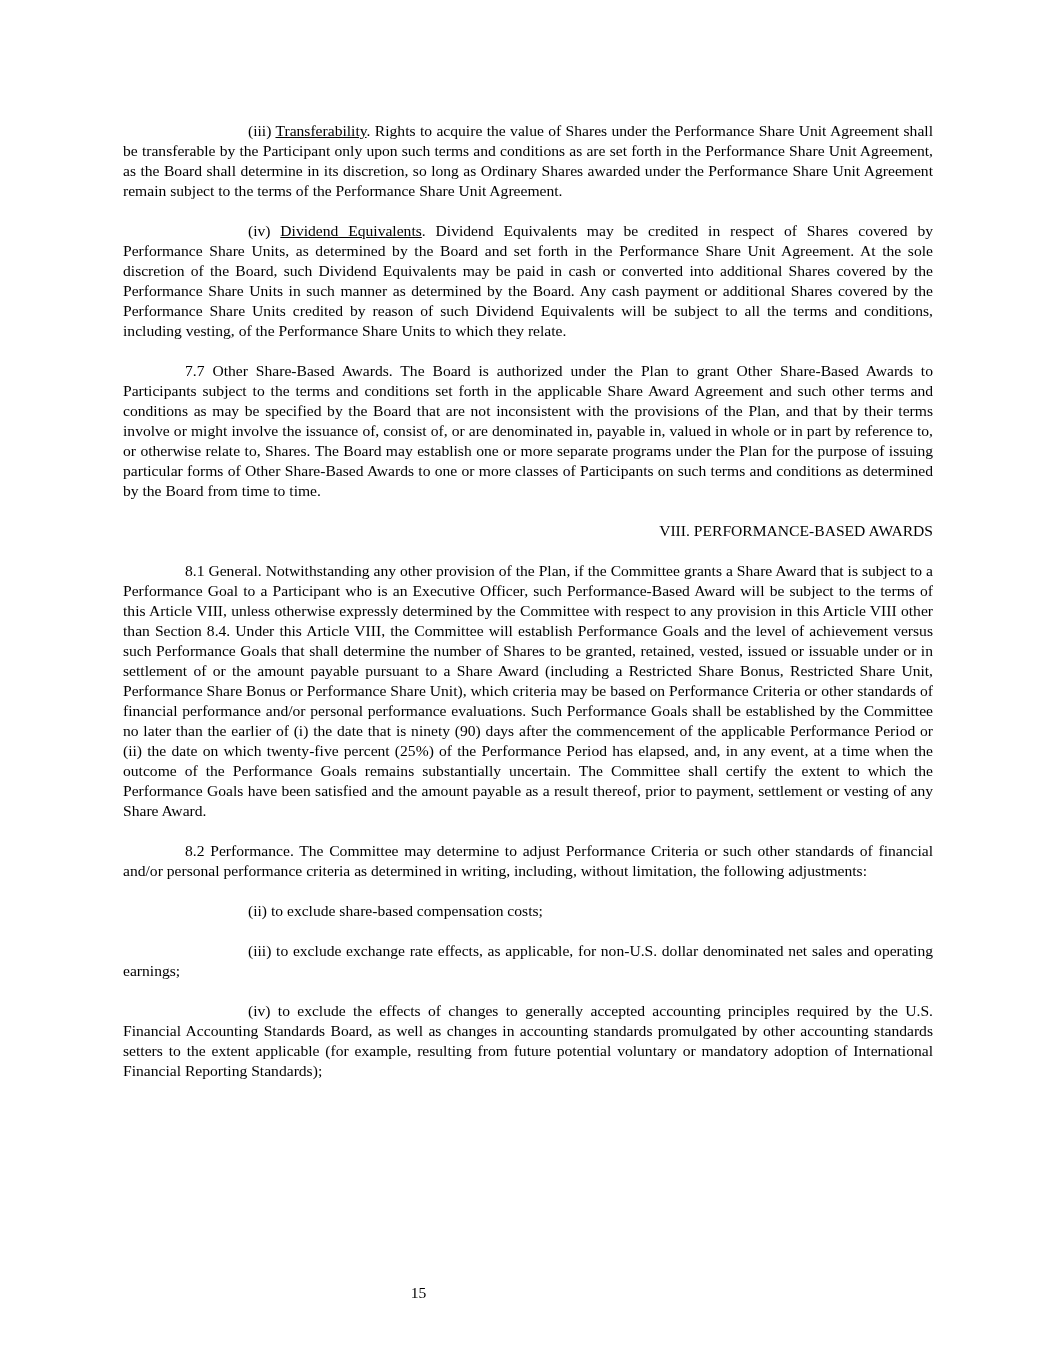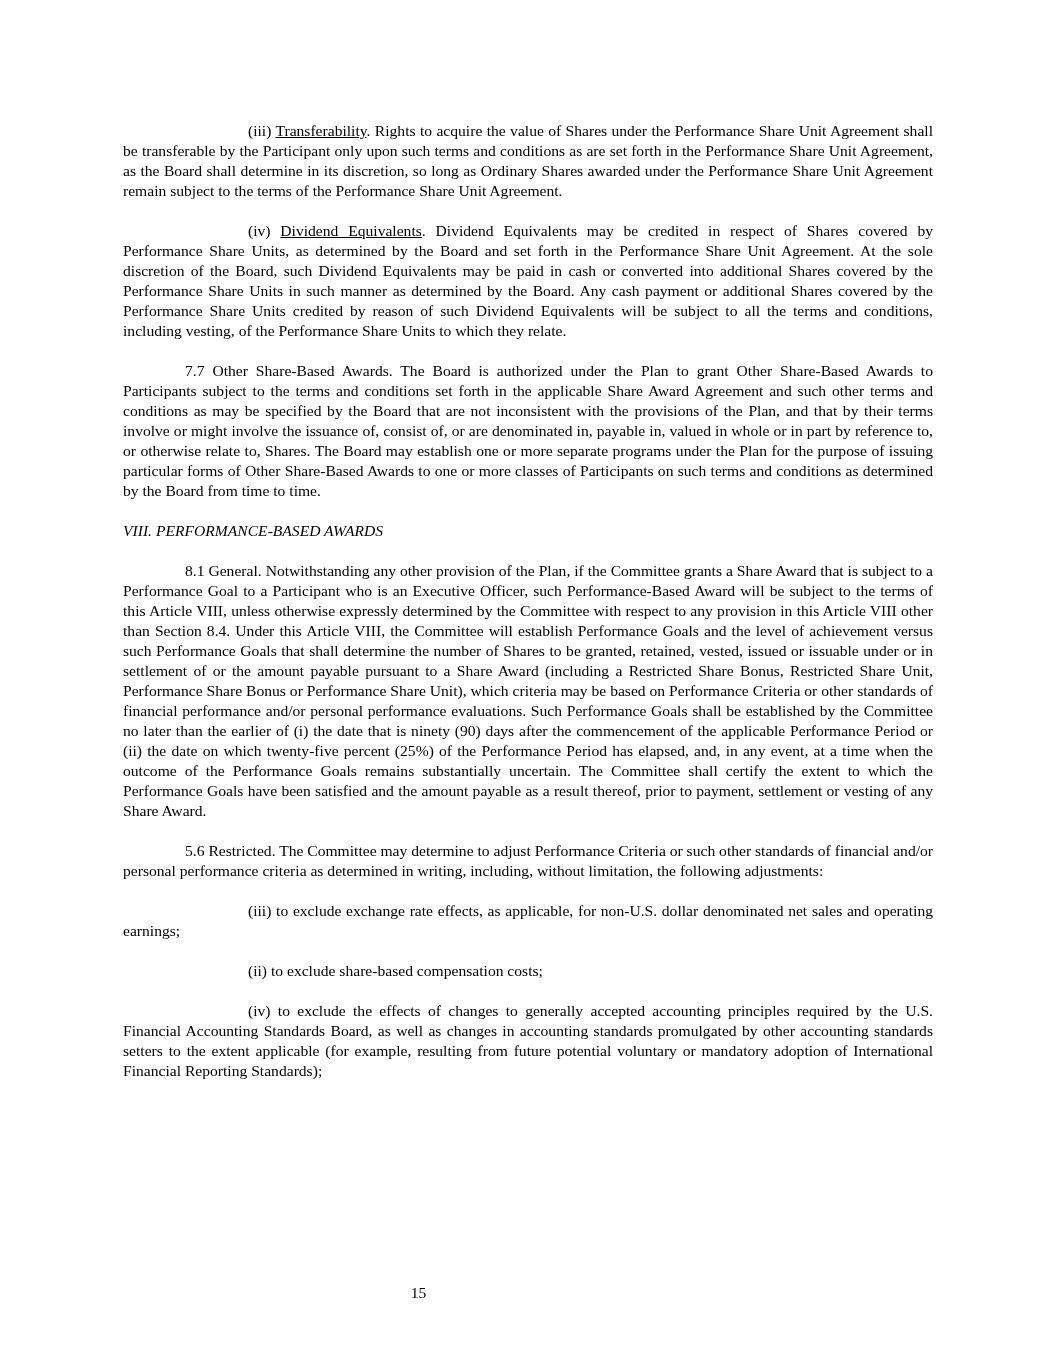--- a/index.html
+++ b/index.html
@@ -23,23 +23,22 @@
     line-height: 20px;
     text-align: justify;
     margin-bottom: 20px;
   }
   .indent-sm { text-indent: 62px; }   
   .indent-lg { text-indent: 125px; }  
   .heading-center {
     font-size: 15.6px;
     line-height: 20px;
     font-weight: normal;
-    text-align: left;
+    text-align: right;
     margin-bottom: 20px;
-    font-style: italic;
   }
   .u { text-decoration: underline; }
   .b { font-weight: normal; }
   .page-number {
     position: absolute;
     top: 1283px;
     left: 0;
     width: 837px;
     text-align: center;
     font-size: 15.6px;
@@ -54,25 +53,25 @@
   <p class="para indent-lg"><span>(iii) </span><span class="u">Transferability</span><span>. Rights to acquire the value of Shares under the Performance Share Unit Agreement shall be transferable by the Participant only upon such terms and conditions as are set forth in the Performance Share Unit Agreement, as the Board shall determine in its discretion, so long as Ordinary Shares awarded under the Performance Share Unit Agreement remain subject to the terms of the Performance Share Unit Agreement.</span></p>
 
   <p class="para indent-lg"><span>(iv) </span><span class="u">Dividend Equivalents</span><span>. Dividend Equivalents may be credited in respect of Shares covered by Performance Share Units, as determined by the Board and set forth in the Performance Share Unit Agreement. At the sole discretion of the Board, such Dividend Equivalents may be paid in cash or converted into additional Shares covered by the Performance Share Units in such manner as determined by the Board. Any cash payment or additional Shares covered by the Performance Share Units credited by reason of such Dividend Equivalents will be subject to all the terms and conditions, including vesting, of the Performance Share Units to which they relate.</span></p>
 
   <p class="para indent-sm"><span>7.7 </span><span class="b">Other Share-Based Awards</span><span>. The Board is authorized under the Plan to grant Other Share-Based Awards to Participants subject to the terms and conditions set forth in the applicable Share Award Agreement and such other terms and conditions as may be specified by the Board that are not inconsistent with the provisions of the Plan, and that by their terms involve or might involve the issuance of, consist of, or are denominated in, payable in, valued in whole or in part by reference to, or otherwise relate to, Shares. The Board may establish one or more separate programs under the Plan for the purpose of issuing particular forms of Other Share-Based Awards to one or more classes of Participants on such terms and conditions as determined by the Board from time to time.</span></p>
 
   <h2 class="heading-center">VIII. PERFORMANCE-BASED AWARDS</h2>
 
   <p class="para indent-sm"><span>8.1 </span><span class="b">General</span><span>. Notwithstanding any other provision of the Plan, if the Committee grants a Share Award that is subject to a Performance Goal to a Participant who is an Executive Officer, such Performance-Based Award will be subject to the terms of this Article VIII, unless otherwise expressly determined by the Committee with respect to any provision in this Article VIII other than Section 8.4. Under this Article VIII, the Committee will establish Performance Goals and the level of achievement versus such Performance Goals that shall determine the number of Shares to be granted, retained, vested, issued or issuable under or in settlement of or the amount payable pursuant to a Share Award (including a Restricted Share Bonus, Restricted Share Unit, Performance Share Bonus or Performance Share Unit), which criteria may be based on Performance Criteria or other standards of financial performance and/or personal performance evaluations. Such Performance Goals shall be established by the Committee no later than the earlier of (i) the date that is ninety (90) days after the commencement of the applicable Performance Period or (ii) the date on which twenty-five percent (25%) of the Performance Period has elapsed, and, in any event, at a time when the outcome of the Performance Goals remains substantially uncertain. The Committee shall certify the extent to which the Performance Goals have been satisfied and the amount payable as a result thereof, prior to payment, settlement or vesting of any Share Award.</span></p>
 
-  <p class="para indent-sm"><span>5.6 </span><span class="b">Restricted</span><span>. The Committee may determine to adjust Performance Criteria or such other standards of financial and/or personal performance criteria as determined in writing, including, without limitation, the following adjustments:</span></p>
+  <p class="para indent-sm"><span>8.2 </span><span class="b">Performance</span><span>. The Committee may determine to adjust Performance Criteria or such other standards of financial and/or personal performance criteria as determined in writing, including, without limitation, the following adjustments:</span></p>
 
 
+  <p class="para indent-lg">(ii) to exclude share-based compensation costs;</p>
+
   <p class="para indent-lg">(iii) to exclude exchange rate effects, as applicable, for non-U.S. dollar denominated net sales and operating earnings;</p>
-
-  <p class="para indent-lg">(ii) to exclude share-based compensation costs;</p>
 
   <p class="para indent-lg">(iv) to exclude the effects of changes to generally accepted accounting principles required by the U.S. Financial Accounting Standards Board, as well as changes in accounting standards promulgated by other accounting standards setters to the extent applicable (for example, resulting from future potential voluntary or mandatory adoption of International Financial Reporting Standards);</p>
 
 
 </div>
 
 <div class="page-number">15</div>
 
 </body></html>

